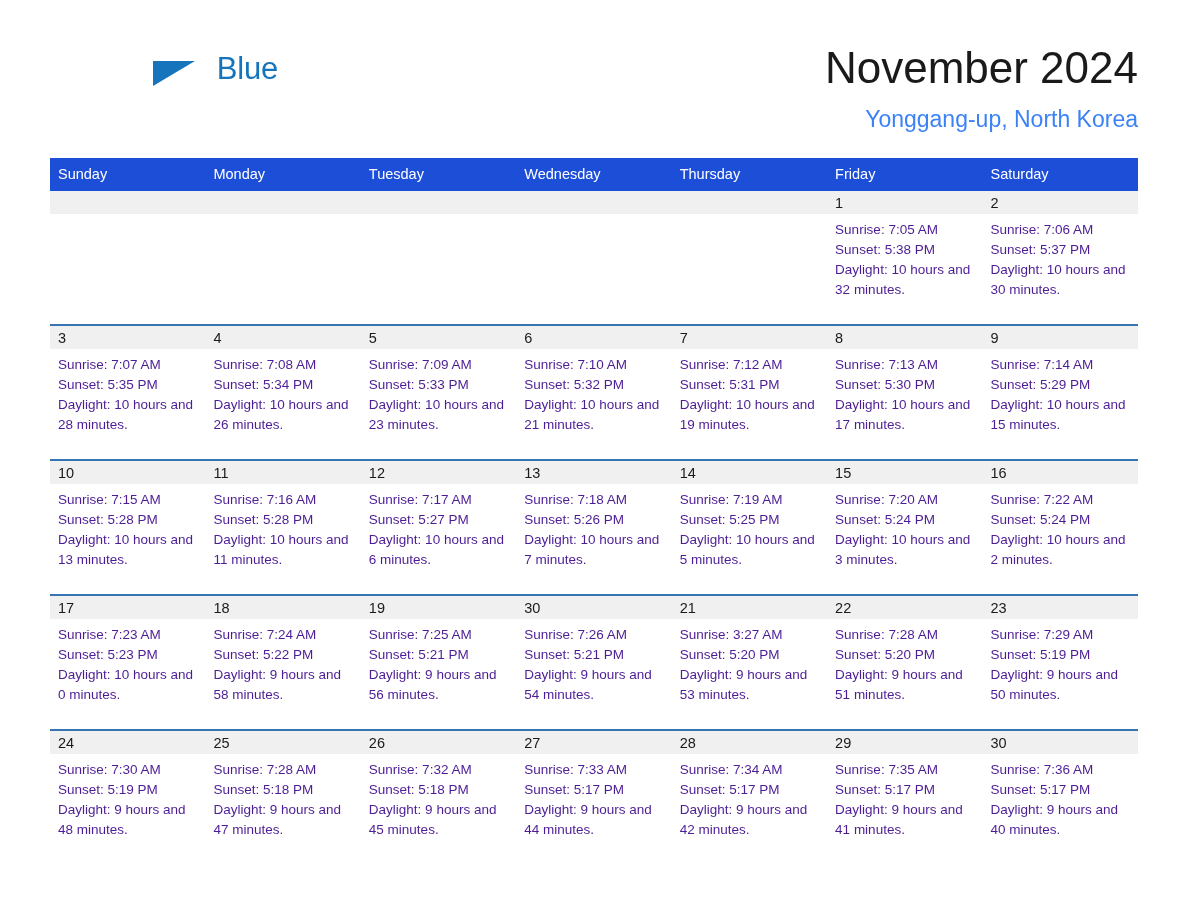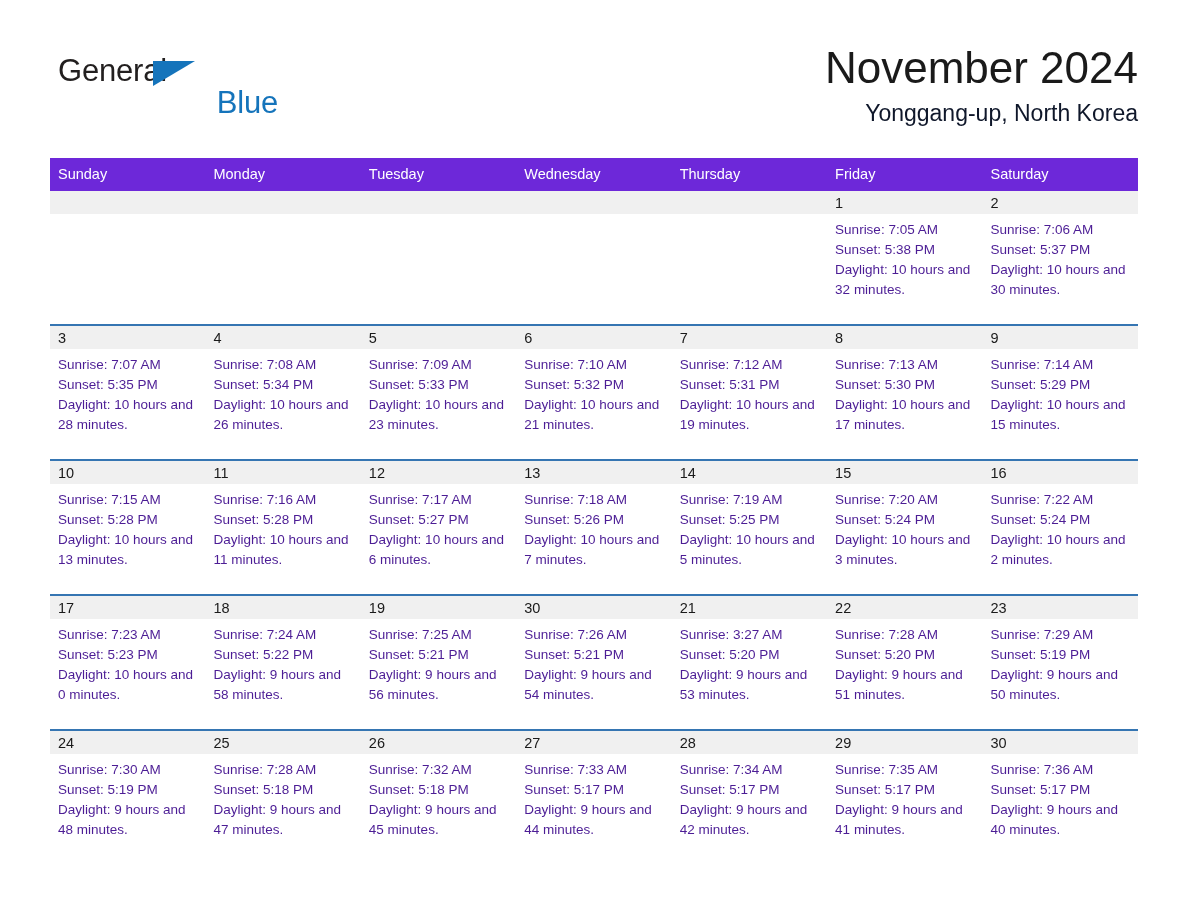--- a/index.html
+++ b/index.html
@@ -75,37 +75,37 @@
   .cal-title {
     font-size: 44px;
     line-height: 52px;
     color: #1a1a1a;
     font-weight: normal;
     white-space: nowrap;
   }
   .cal-subtitle {
     font-size: 23px;
     line-height: 34px;
-    color: #0f172a;
-    margin-top: 2px;
+    color: #3b82f6;
+    margin-top: 8px;
     white-space: nowrap;
   }
 
   
   .calendar {
     position: absolute;
     left: 50px;
     top: 158px;
     width: 1088px;
     border-collapse: collapse;
     table-layout: fixed;
   }
 
   .dow-row th {
-    background: #6d28d9;
+    background: #1d4ed8;
     color: #ffffff;
     font-size: 14.5px;
     font-weight: normal;
     text-align: left;
     padding: 7px 0 8px 8px;
     height: 18px;
     vertical-align: middle;
   }
 
   .week-row td {
@@ -150,21 +150,20 @@
   }
 </style>
 </head>
 <body>
 
 <div class="page">
 
   <div class="header">
 
     <div class="logo">
-      <div class="logo-line1">General</div>
       <div class="logo-tri"></div>
       <div class="logo-line2">Blue</div>
     </div>
 
     <div class="title-block">
       <div class="cal-title">November 2024</div>
       <div class="cal-subtitle">Yonggang-up, North Korea</div>
     </div>
 
   </div>

